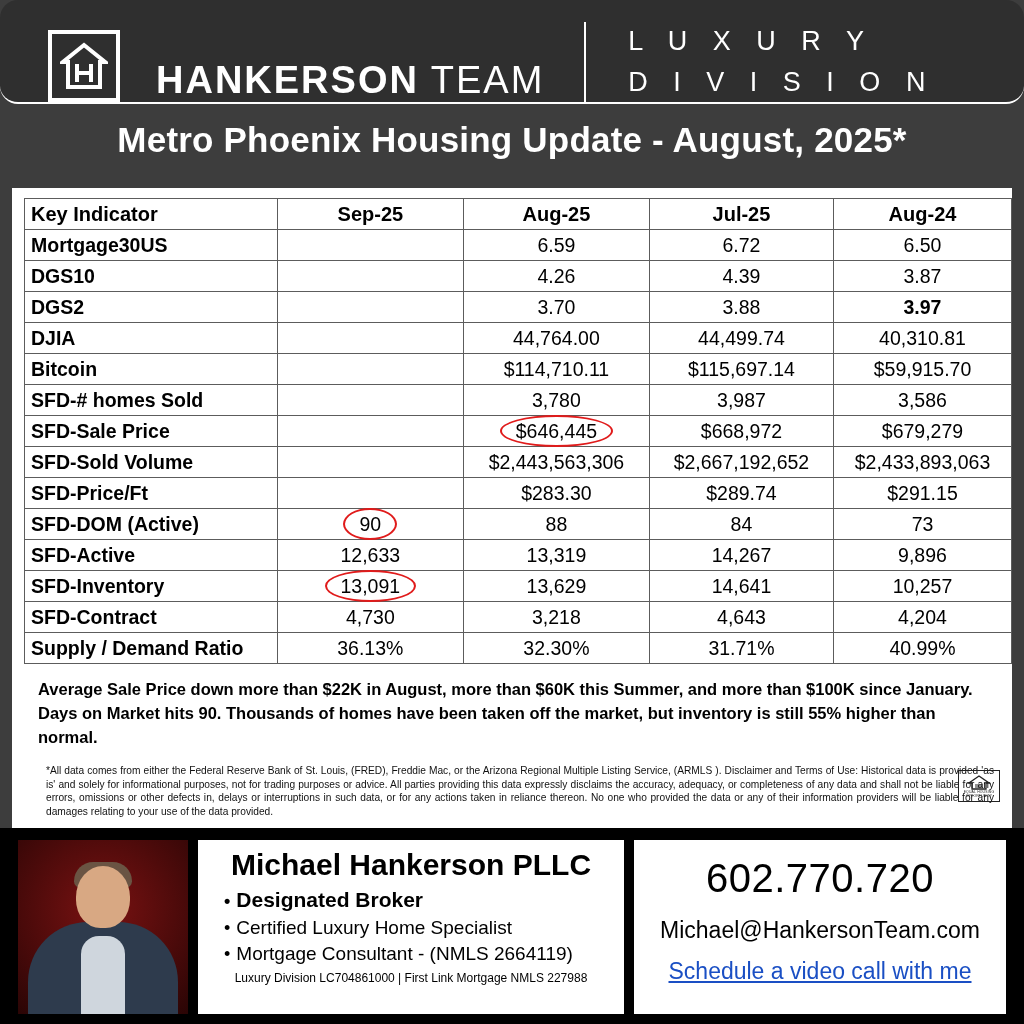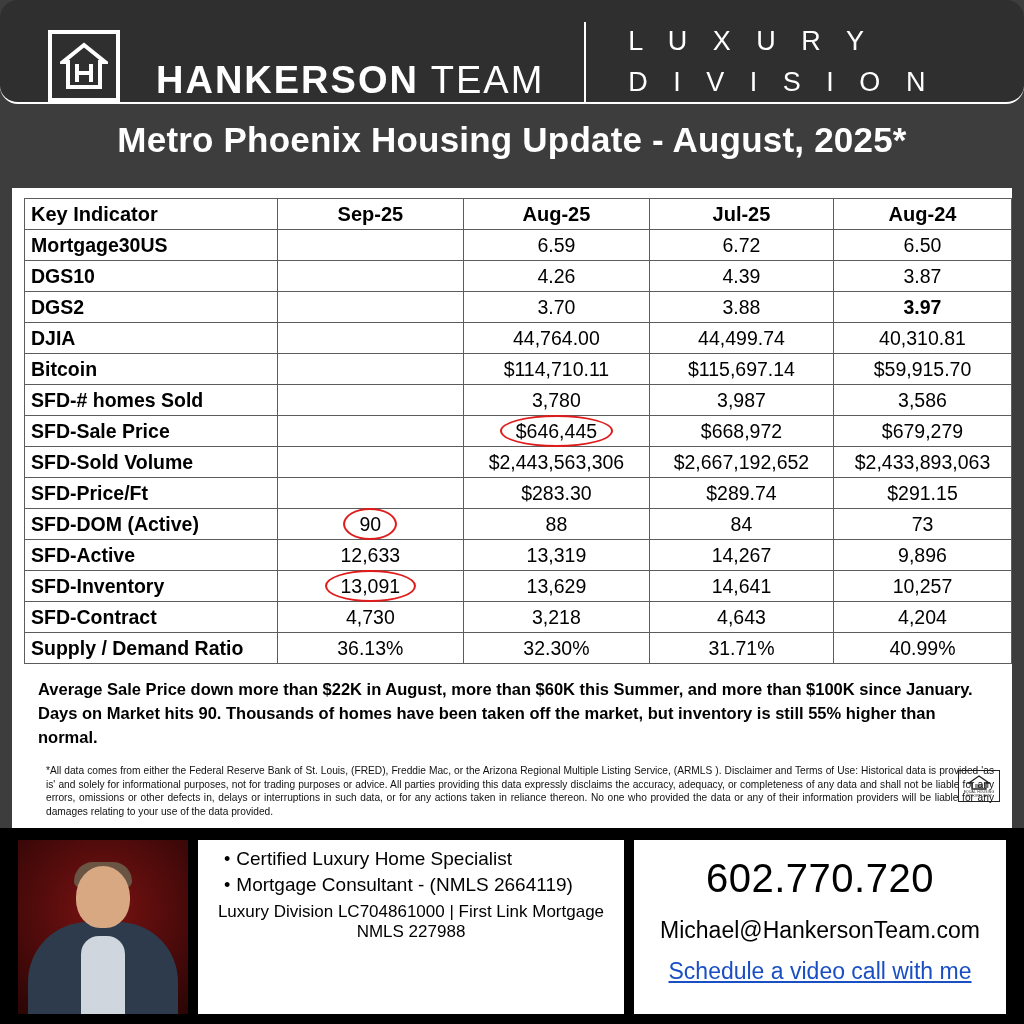--- a/index.html
+++ b/index.html
@@ -253,21 +253,21 @@
     list-style: none;
   }
   .info-card li {
     color: #000;
     font-size: 19px;
     line-height: 1.38;
   }
   .info-card li.b { font-weight: bold; font-size: 21px; }
   .info-card li .dot { font-size: 18px; margin-right: 6px; }
   .info-card .fine {
-    font-size: 17px;
+    font-size: 12px;
     color: #000;
     text-align: center;
     margin-top: 4px;
   }
   .contact-card {
     background: #ffffff;
     width: 372px;
     flex: 0 0 auto;
     padding: 8px 10px;
     box-sizing: border-box;
@@ -456,21 +456,23 @@
 
   <div class="footer">
     <div class="photo">
       <div class="body"></div>
       <div class="shirt"></div>
       <div class="hair"></div>
       <div class="head"></div>
     </div>
 
     <div class="info-card">
+      <div class="name">Michael Hankerson PLLC</div>
       <ul id="cred-list">
+          <li class="b"><span class="dot">•</span><span>Designated Broker</span></li>
           <li><span class="dot">•</span><span>Certified Luxury Home Specialist</span></li>
           <li><span class="dot">•</span><span>Mortgage Consultant - (NMLS 2664119)</span></li>
         </ul>
       <div class="fine">Luxury Division LC704861000 | First Link Mortgage NMLS 227988</div>
     </div>
 
     <div class="contact-card">
       <div class="phone">602.770.720</div>
       <div class="email">Michael@HankersonTeam.com</div>
       <div class="link">Schedule a video call with me</div>

